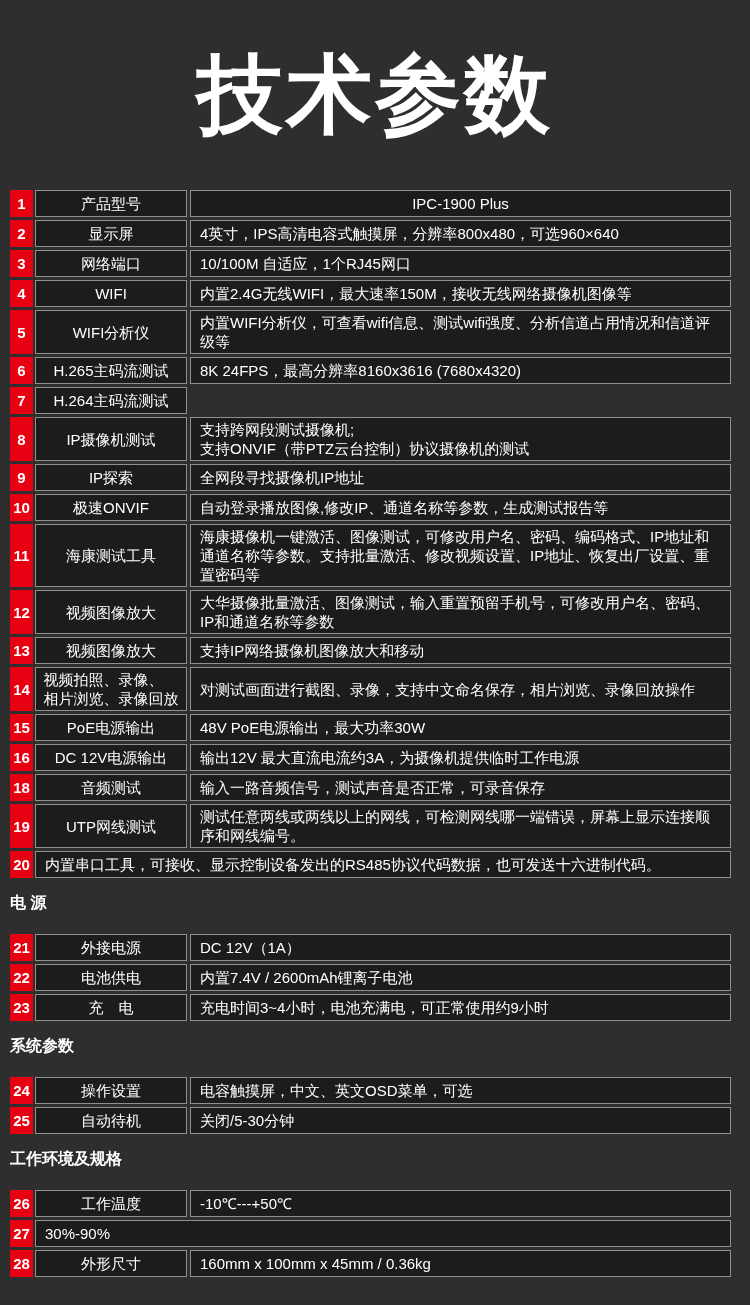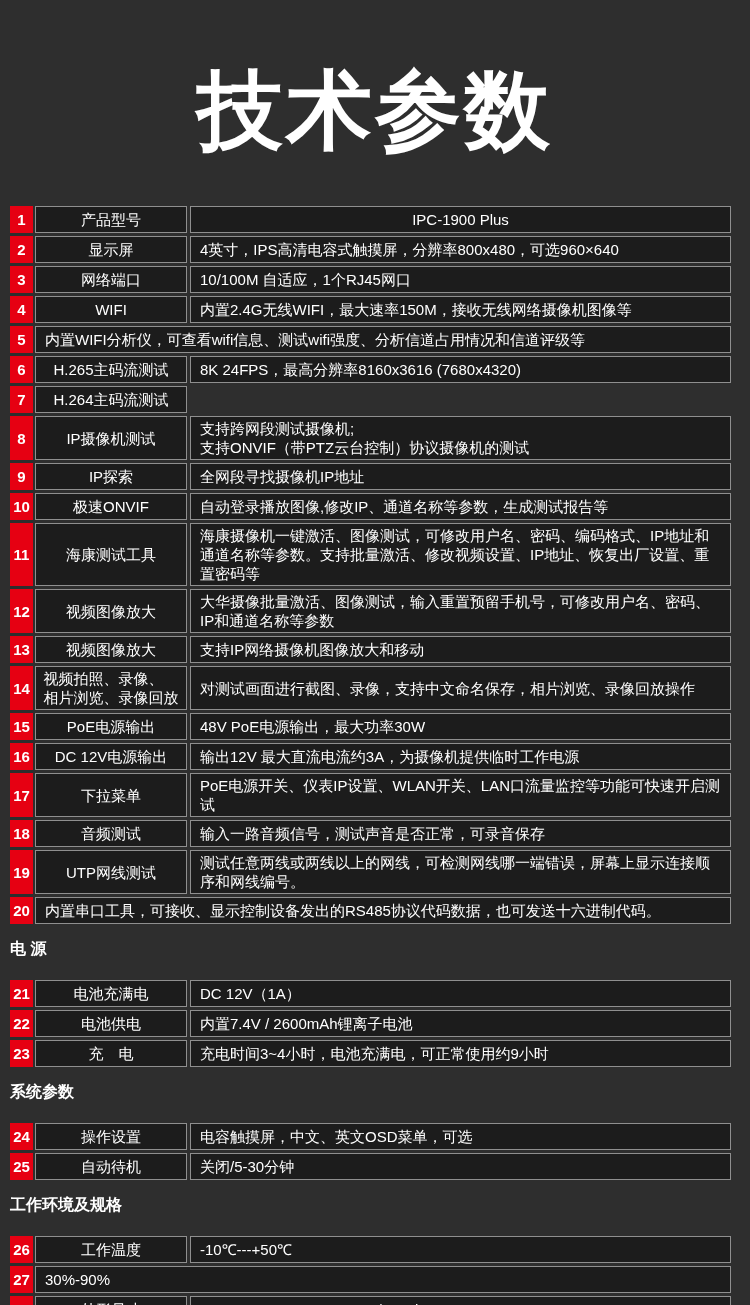--- a/index.html
+++ b/index.html
@@ -18,21 +18,20 @@
     font-family:"Liberation Sans",sans-serif;
     overflow:hidden;
   }
   .page-title{
     font-size:86px;
     font-weight:900;
     line-height:1.18;
     text-align:center;
     padding:44px 0 45px 0;
     letter-spacing:3px;
-    margin-top:16px;
   }
   .spec-table{
     margin:0 19px 0 10px; 
   }
   .spec-row{
     display:flex;
     align-items:stretch;
     margin-bottom:3px;
     min-height:27px;
   }
@@ -97,20 +96,21 @@
       <div class="name-cell">网络端口</div>
       <div class="value-cell">10/100M 自适应，1个RJ45网口</div>
     </div>
     <div class="spec-row">
       <div class="row-badge">4</div>
       <div class="name-cell">WIFI</div>
       <div class="value-cell">内置2.4G无线WIFI，最大速率150M，接收无线网络摄像机图像等</div>
     </div>
     <div class="spec-row">
       <div class="row-badge">5</div>
+      <div class="name-cell">WIFI分析仪</div>
       <div class="value-cell">内置WIFI分析仪，可查看wifi信息、测试wifi强度、分析信道占用情况和信道评级等</div>
     </div>
     <div class="spec-row">
       <div class="row-badge">6</div>
       <div class="name-cell">H.265主码流测试</div>
       <div class="value-cell">8K 24FPS，最高分辨率8160x3616 (7680x4320)</div>
     </div>
     <div class="spec-row">
       <div class="row-badge">7</div>
       <div class="name-cell">H.264主码流测试</div>
@@ -156,42 +156,37 @@
       <div class="row-badge">15</div>
       <div class="name-cell">PoE电源输出</div>
       <div class="value-cell">48V PoE电源输出，最大功率30W</div>
     </div>
     <div class="spec-row">
       <div class="row-badge">16</div>
       <div class="name-cell">DC 12V电源输出</div>
       <div class="value-cell">输出12V 最大直流电流约3A，为摄像机提供临时工作电源</div>
     </div>
     <div class="spec-row">
-      <div class="row-badge">17</div>
-      <div class="name-cell">下拉菜单</div>
-      <div class="value-cell">PoE电源开关、仪表IP设置、WLAN开关、LAN口流量监控等功能可快速开启测试</div>
-    </div>
-    <div class="spec-row">
       <div class="row-badge">18</div>
       <div class="name-cell">音频测试</div>
       <div class="value-cell">输入一路音频信号，测试声音是否正常，可录音保存</div>
     </div>
     <div class="spec-row">
       <div class="row-badge">19</div>
       <div class="name-cell">UTP网线测试</div>
       <div class="value-cell">测试任意两线或两线以上的网线，可检测网线哪一端错误，屏幕上显示连接顺序和网线编号。</div>
     </div>
     <div class="spec-row">
       <div class="row-badge">20</div>
       <div class="value-cell">内置串口工具，可接收、显示控制设备发出的RS485协议代码数据，也可发送十六进制代码。</div>
     </div>
     <div class="section-header">电  源</div>
     <div class="spec-row">
       <div class="row-badge">21</div>
-      <div class="name-cell">电池充满电</div>
+      <div class="name-cell">外接电源</div>
       <div class="value-cell">DC 12V（1A）</div>
     </div>
     <div class="spec-row">
       <div class="row-badge">22</div>
       <div class="name-cell">电池供电</div>
       <div class="value-cell">内置7.4V / 2600mAh锂离子电池</div>
     </div>
     <div class="spec-row">
       <div class="row-badge">23</div>
       <div class="name-cell">充　电</div>

